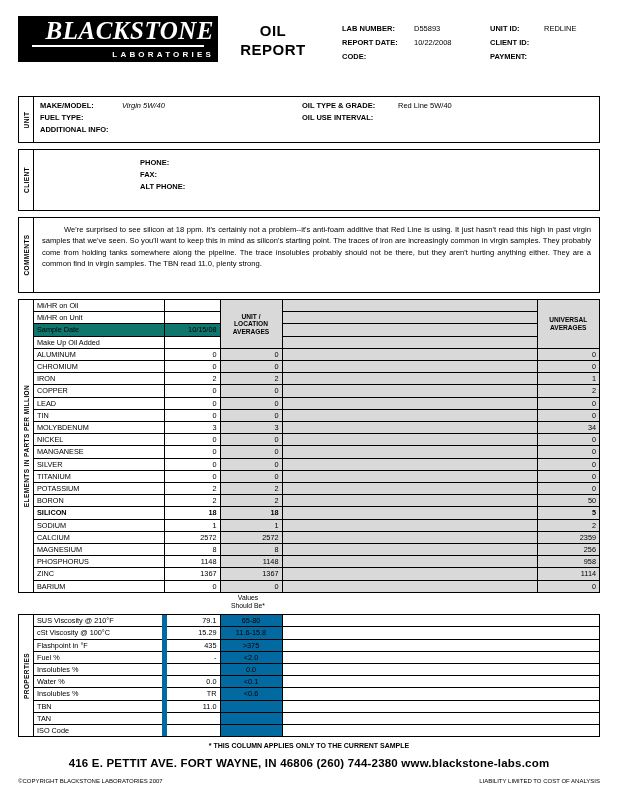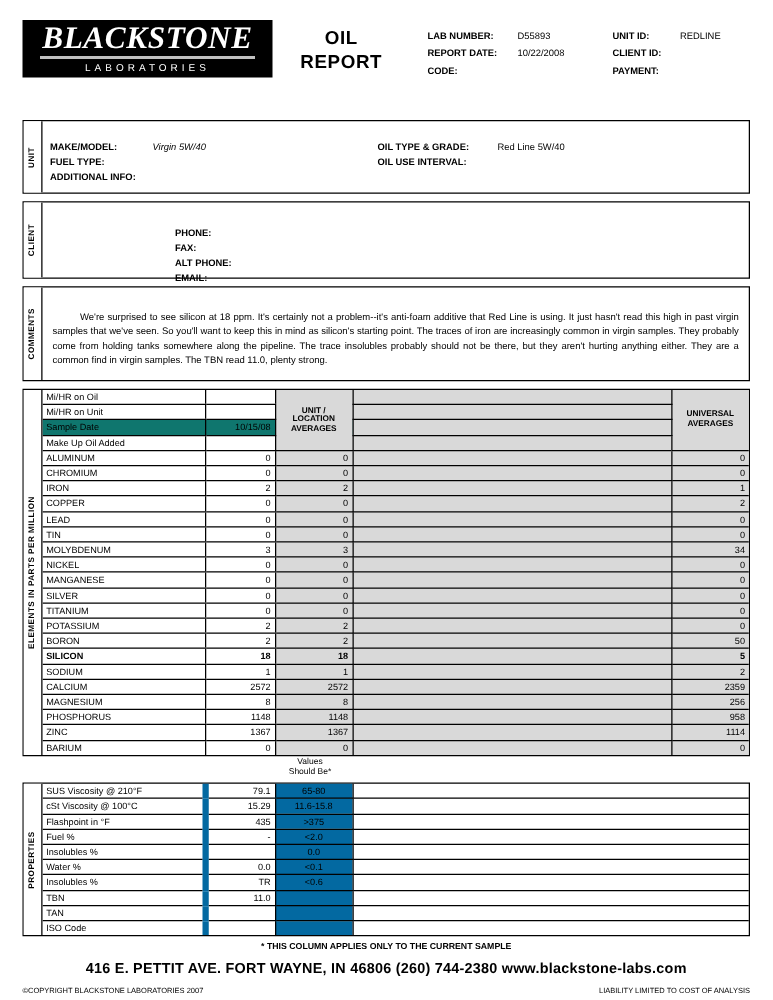--- a/index.html
+++ b/index.html
@@ -27,35 +27,35 @@
     height: 76px;
   }
   .logo-box {
     width: 200px;
     padding-top: 2px;
   }
   .logo-black {
     background: #000;
     color: #fff;
     padding: 2px 4px 3px 4px;
-    text-align: center;
+    text-align: right;
   }
   .logo-name {
     font-family: "Liberation Serif", serif;
     font-weight: bold;
     font-size: 25px;
     letter-spacing: 0.5px;
     line-height: 1.0;
     font-style: italic;
   }
   .logo-sub {
     margin-top: 3px;
     font-size: 8px;
     letter-spacing: 3.2px;
-    font-weight: normal;
+    font-weight: bold;
   }
   .logo-rule {
     border-top: 1px solid #fff;
     border-bottom: 1px solid #fff;
     margin: 2px 10px 2px 10px;
     height: 0px;
   }
   .title-box {
     width: 110px;
     text-align: center;
@@ -104,21 +104,21 @@
   }
   .vtab span {
     position: absolute;
     left: 50%; top: 50%;
     transform: translate(-50%,-50%) rotate(-90deg);
     white-space: nowrap;
     font-weight: bold;
     font-size: 6.5px;
     letter-spacing: 0.4px;
   }
-  .blockbody { flex: 1; padding: 4px 6px 5px 6px; margin-top: 12px; }
+  .blockbody { flex: 1; padding: 4px 6px 5px 6px; }
 
   .unitrow { display: flex; margin-bottom: 3px; }
   .u-label { font-weight: bold; width: 82px; font-size: 7.5px;}
   .u-value { width: 180px; font-size: 7.5px; font-style: italic;}
   .u-label2 { font-weight: bold; width: 96px; font-size: 7.5px;}
   .u-value2 { font-size: 7.5px;}
 
   .clientrow { display: flex; margin-bottom: 3px; padding-left: 100px;}
   .c-label { font-weight: bold; font-size: 7.5px;}
 
@@ -264,23 +264,20 @@
     <div class="blockbody" style="padding-top:8px">
       <div class="clientrow">
           <div class="c-label">PHONE:</div>
         </div>
       <div class="clientrow">
           <div class="c-label">FAX:</div>
         </div>
       <div class="clientrow">
           <div class="c-label">ALT PHONE:</div>
         </div>
-      <div class="clientrow">
-          <div class="c-label">EMAIL:</div>
-        </div>
     </div>
   </div>
 
   <div class="block" style="height:76px">
     <div class="vtab">
       <span>COMMENTS</span>
     </div>
     <div class="blockbody">
       <div class="comments-text">We're surprised to see silicon at 18 ppm. It's certainly not a problem--it's anti-foam additive that Red Line is using. It just hasn't read this high in past virgin samples that we've seen. So you'll want to keep this in mind as silicon's starting point. The traces of iron are increasingly common in virgin samples. They probably come from holding tanks somewhere along the pipeline. The trace insolubles probably should not be there, but they aren't hurting anything either. They are a common find in virgin samples. The TBN read 11.0, plenty strong.</div>
     </div>

